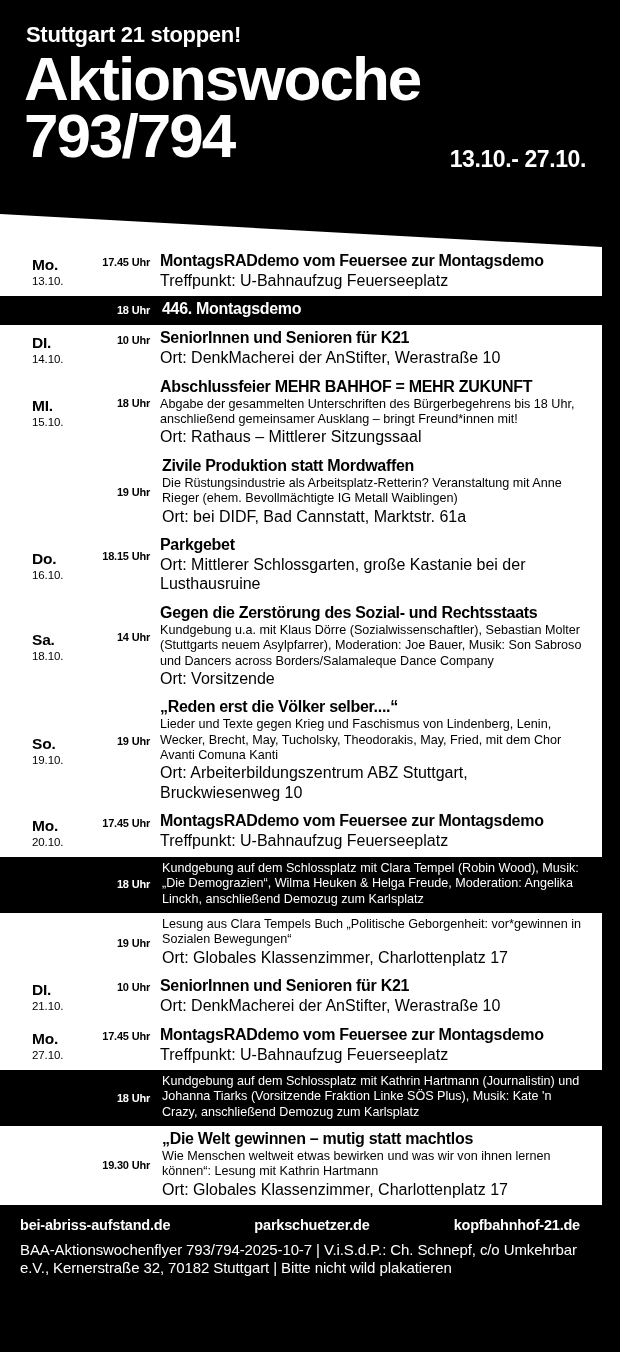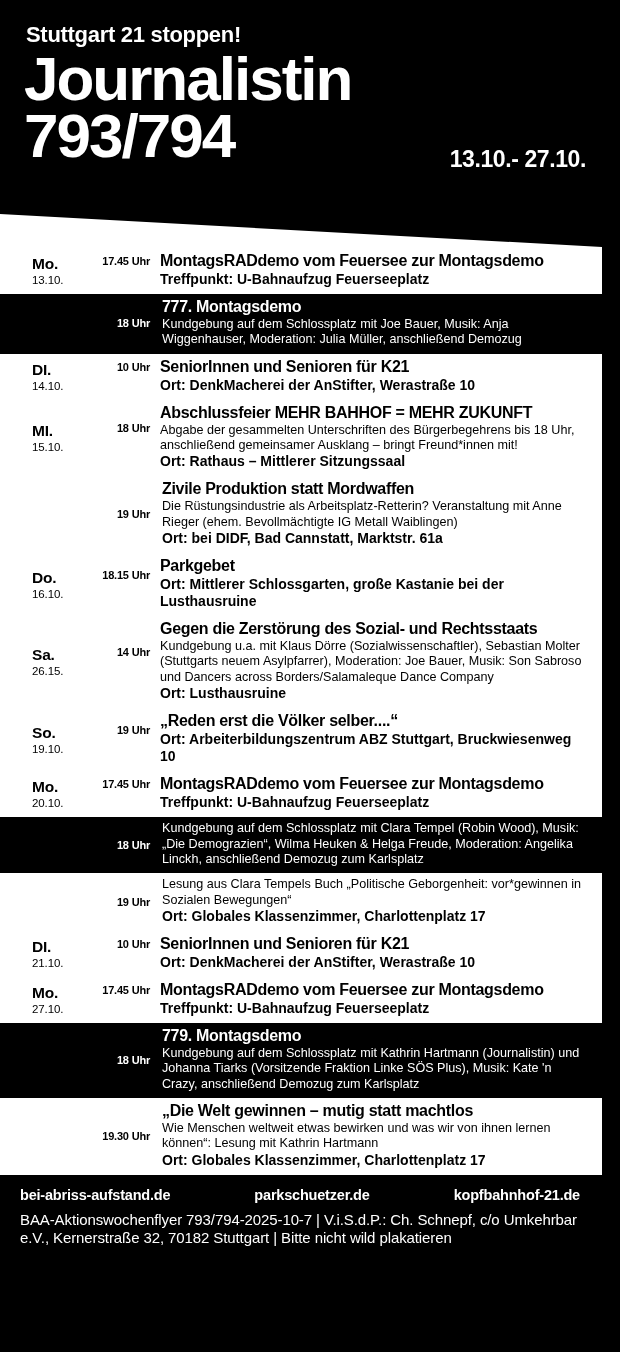--- a/index.html
+++ b/index.html
@@ -111,24 +111,23 @@
     letter-spacing:-0.3px;
     line-height:1.12;
     margin:0 0 1px 0;
   }
   .evdesc{
     font-size:12.6px;
     line-height:1.22;
     margin:0;
   }
   .evloc{
-    font-size:14px;
+    font-size:16px;
     line-height:1.22;
     margin:0;
-    font-weight:bold;
   }
 
   
   .footer{
     background:#000;
     color:#fff;
     padding:12px 22px 10px 20px;
   }
   .footer-links{
     display:flex;
@@ -145,21 +144,21 @@
   }
 </style>
 </head>
 <body>
 
 <div class="page">
 
   <div class="header">
     <div class="kicker">Stuttgart 21 stoppen!</div>
     <div class="bigtitle">
-      <span>Journalistin</span>
+      <span>Aktionswoche</span>
       <span class="line2">793/794</span>
     </div>
     <div class="daterange">13.10.- 27.10.</div>
   </div>
 
   <div class="wedge"></div>
 
   <div class="program">
 
     <div class="row light">
@@ -172,22 +171,21 @@
         <div class="evtitle">MontagsRADdemo vom Feuersee zur Montagsdemo</div>
         <div class="evloc">Treffpunkt: U-Bahnaufzug Feuerseeplatz</div>
       </div>
     </div>
 
     <div class="row dark">
       <div class="when right-only">
         <span class="time">18 Uhr</span>
       </div>
       <div class="what">
-        <div class="evtitle">777. Montagsdemo</div>
-        <div class="evdesc">Kundgebung auf dem Schlossplatz mit Joe Bauer, Musik: Anja Wiggenhauser,  Moderation: Julia Müller, anschließend Demozug</div>
+        <div class="evtitle">446. Montagsdemo</div>
       </div>
     </div>
 
     <div class="row light">
       <div class="when">
         <span class="day">DI.</span>
         <span class="time">10 Uhr</span>
         <span class="date">14.10.</span>
       </div>
       <div class="what">
@@ -229,37 +227,38 @@
       <div class="what">
         <div class="evtitle">Parkgebet</div>
         <div class="evloc">Ort: Mittlerer Schlossgarten, große Kastanie bei der Lusthausruine</div>
       </div>
     </div>
 
     <div class="row light">
       <div class="when">
         <span class="day">Sa.</span>
         <span class="time">14 Uhr</span>
-        <span class="date">26.15.</span>
+        <span class="date">18.10.</span>
       </div>
       <div class="what">
         <div class="evtitle">Gegen die Zerstörung des Sozial- und Rechtsstaats</div>
         <div class="evdesc">Kundgebung u.a. mit Klaus Dörre (Sozialwissenschaftler), Sebastian Molter (Stuttgarts neuem Asylpfarrer), Moderation: Joe Bauer, Musik: Son Sabroso und Dancers across Borders/Salamaleque Dance Company</div>
-        <div class="evloc">Ort: Lusthausruine</div>
+        <div class="evloc">Ort: Vorsitzende</div>
       </div>
     </div>
 
     <div class="row light">
       <div class="when">
         <span class="day">So.</span>
         <span class="time">19 Uhr</span>
         <span class="date">19.10.</span>
       </div>
       <div class="what">
         <div class="evtitle">„Reden erst die Völker selber....“</div>
+        <div class="evdesc">Lieder und Texte gegen Krieg und Faschismus von Lindenberg, Lenin, Wecker, Brecht, May, Tucholsky, Theodorakis, May, Fried, mit dem Chor Avanti Comuna Kanti</div>
         <div class="evloc">Ort: Arbeiterbildungszentrum ABZ Stuttgart, Bruckwiesenweg 10</div>
       </div>
     </div>
 
     <div class="row light">
       <div class="when">
         <span class="day">Mo.</span>
         <span class="time">17.45 Uhr</span>
         <span class="date">20.10.</span>
       </div>
@@ -310,21 +309,20 @@
         <div class="evtitle">MontagsRADdemo vom Feuersee zur Montagsdemo</div>
         <div class="evloc">Treffpunkt: U-Bahnaufzug Feuerseeplatz</div>
       </div>
     </div>
 
     <div class="row dark">
       <div class="when right-only">
         <span class="time">18 Uhr</span>
       </div>
       <div class="what">
-        <div class="evtitle">779. Montagsdemo</div>
         <div class="evdesc">Kundgebung auf dem Schlossplatz mit Kathrin Hartmann (Journalistin) und Johanna Tiarks (Vorsitzende Fraktion Linke SÖS Plus), Musik: Kate 'n Crazy, anschließend Demozug zum Karlsplatz</div>
       </div>
     </div>
 
     <div class="row light">
       <div class="when right-only">
         <span class="time">19.30 Uhr</span>
       </div>
       <div class="what">
         <div class="evtitle">„Die Welt gewinnen – mutig statt machtlos</div>

